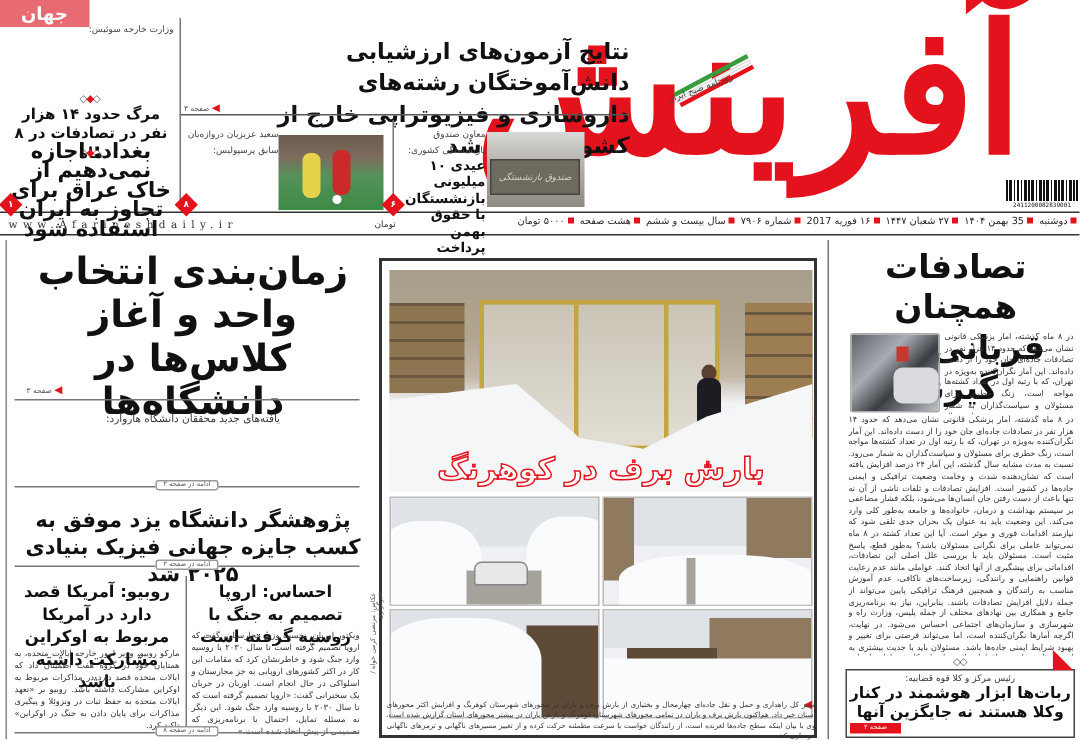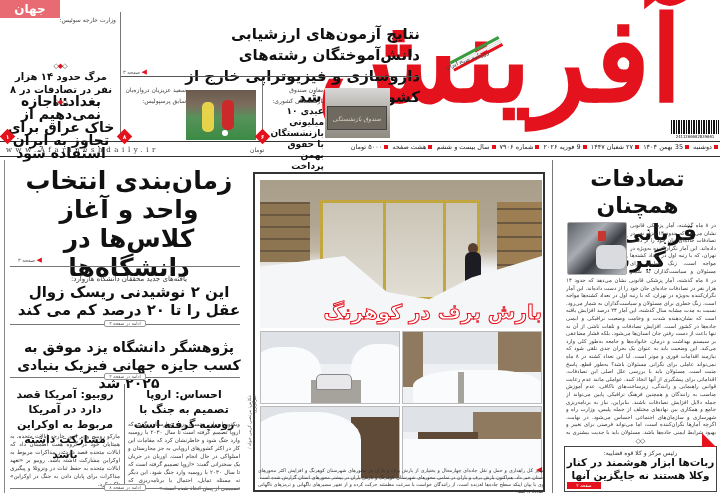--- a/index.html
+++ b/index.html
@@ -94,21 +94,21 @@
     background: linear-gradient(180deg, #a89e8a 0%, #b0a591 30%, #c2b8a6 48%, #f2f3f5 60%, #f7f8fa 100%);
   }
   .wall-left { position: absolute; left: 0; top: 22px; width: 50px; height: 60px; background: repeating-linear-gradient(0deg, #8d7551 0 10px, #6a5840 10px 12px); }
   .wall-right { position: absolute; right: 0; top: 22px; width: 45px; height: 90px; background: repeating-linear-gradient(0deg, #9c7e52 0 12px, #6a5840 12px 14px); }
   .gate { position: absolute; left: 60px; top: 20px; width: 160px; height: 100px; border: 3px solid #c4a640; background: linear-gradient(180deg, #cac4b6 0%, #e2ded4 100%); }
   .gate-bar { position: absolute; top: 0; bottom: 0; width: 3px; background: #c4a640; }
   .man { position: absolute; left: 205px; top: 72px; width: 16px; height: 40px; background: #1c1c22; border-radius: 6px 6px 2px 2px; }
   .man-head { position: absolute; left: 208px; top: 63px; width: 10px; height: 11px; background: #5a4030; border-radius: 50%; }
   .snow-mound { position: absolute; left: 0; bottom: 0; width: 100%; height: 72px; background: #f5f6f8; clip-path: polygon(0 15%, 30% 0, 45% 50%, 60% 60%, 75% 30%, 100% 0, 100% 100%, 0 100%); }
   .snow-caption {
-    position: absolute; left: 0; width: 282px; top: 120px; 
+    position: absolute; left: 0; width: 282px; top: 120px; text-align: center;
     font-weight: bold; font-size: 20px; color: #fff; -webkit-text-stroke: 1px #e3121d; letter-spacing: 1px;
   }
 
   .snow-small { position: absolute; overflow: hidden; background: #eef0f3; border: 1px solid #bbb; }
   .sky { position: absolute; left: 0; top: 0; width: 100%; height: 45%; background: #dfe2e6; }
   .car { position: absolute; width: 36px; height: 16px; background: #e8e8ea; border: 1px solid #888; border-radius: 5px 5px 2px 2px; }
   .house { position: absolute; background: #8f7a5f; }
   .house.dark { background: #5e4a36; }
   .road { position: absolute; background: #a6a39d; }
   .snowbank { position: absolute; background: #fafbfc; border-radius: 40% 40% 0 0; }
@@ -146,21 +146,21 @@
 <div class="barcode"></div>
 <div class="barcode-num">2411200082839001</div>
 
 <div class="hline" style="left:0;top:141px;width:720px;background:#333"></div>
 <div class="hline" style="left:0;top:156px;width:720px;background:#333"></div>
 
 <div class="dateline">
   <span class="sep"></span><span>دوشنبه</span>
   <span class="sep"></span><span>35 بهمن ۱۴۰۴</span>
   <span class="sep"></span><span>۲۷ شعبان ۱۴۴۷</span>
-  <span class="sep"></span><span>9 فوریه ۲۰۲۶</span>
+  <span class="sep"></span><span>۱۶ فوریه 2017</span>
   <span class="sep"></span><span>شماره ۷۹۰۶</span>
   <span class="sep"></span><span>سال بیست و ششم</span>
   <span class="sep"></span><span>هشت صفحه</span>
   <span class="sep"></span><span>۵۰۰۰ تومان</span>
 </div>
 <div class="website">www.Afarineshdaily.ir</div>
 <div class="toman">تومان</div>
 
 <div class="top-headline">
   <div>نتایج آزمون‌های ارزشیابی دانش‌آموختگان رشته‌های</div>
@@ -217,21 +217,20 @@
 
 <div class="main-hl">زمان‌بندی انتخاب واحد و آغاز کلاس‌ها در دانشگاه‌ها</div>
 <div class="abs page-ref" style="left:18px;top:256px">
   <span class="arrow">◀</span>
   <span>صفحه ۳</span>
 </div>
 <div class="hline" style="left:10px;top:266px;width:230px"></div>
 
 <div class="sub-hl" style="left:14px;top:275px;width:230px">
   <div class="kicker">یافته‌های جدید محققان دانشگاه هاروارد:</div>
-  <div style="font-size:15px;line-height:18px">این ۲ نوشیدنی ریسک زوال عقل را تا ۲۰ درصد کم می کند</div>
 </div>
 <div class="cont-bar" style="left:10px;top:324px;width:230px"><span>ادامه در صفحه ۳</span></div>
 
 <div class="sub-hl" style="left:14px;top:338px;width:230px;font-size:14px;line-height:18px">پژوهشگر دانشگاه یزد موفق به کسب جایزه جهانی فیزیک بنیادی ۲۰۲۵ شد</div>
 <div class="cont-bar" style="left:10px;top:377px;width:230px"><span>ادامه در صفحه ۳</span></div>
 
 <div class="col-hl" style="left:128px;top:387px;width:112px">احساس: اروپا تصمیم به جنگ با روسیه گرفته است</div>
 <div class="body-text" style="left:128px;top:420px;width:112px">ویکتور اوربان، نخست وزیر مجارستان، گفت که اروپا تصمیم گرفته است تا سال ۲۰۳۰ با روسیه وارد جنگ شود و خاطرنشان کرد که مقامات این کار در اکثر کشورهای اروپایی به جز مجارستان و اسلواکی در حال انجام است. اوربان در جریان یک سخنرانی گفت: «اروپا تصمیم گرفته است که تا سال ۲۰۳۰ با روسیه وارد جنگ شود. این دیگر نه مسئله تمایل، احتمال یا برنامه‌ریزی که تصمیمی از پیش اتخاذ شده است.»</div>
 
 <div class="vline" style="left:124px;top:384px;height:105px"></div>

